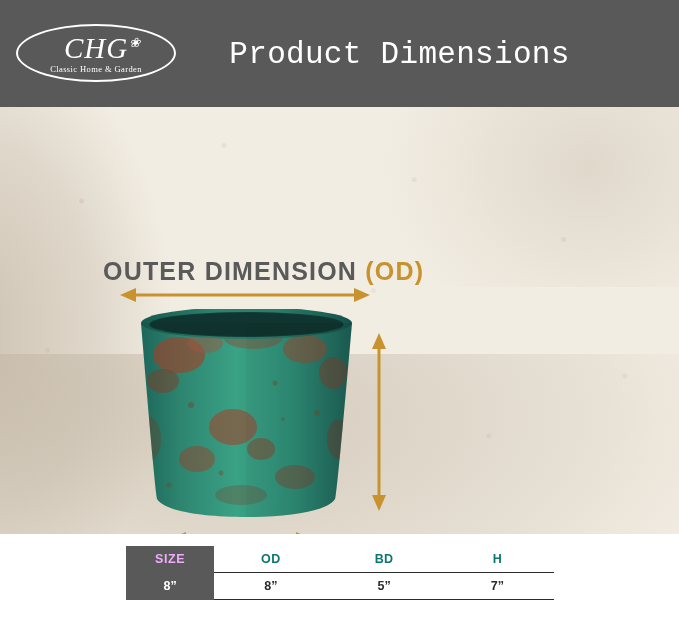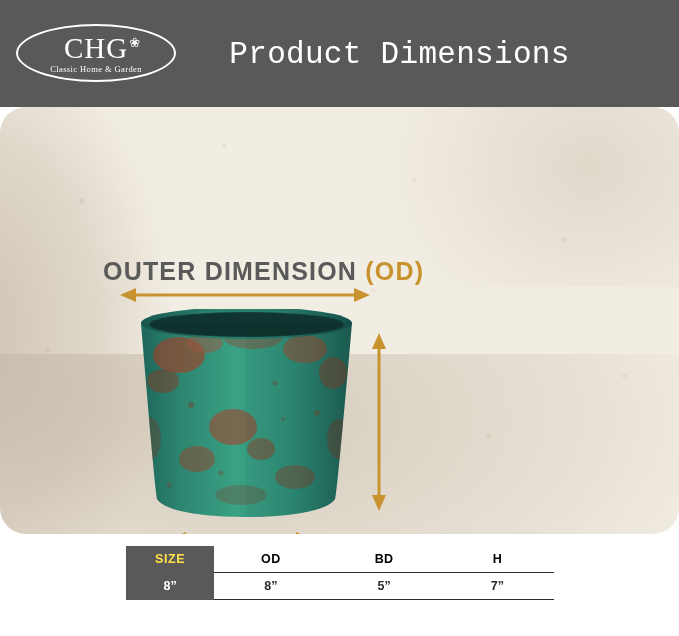--- a/index.html
+++ b/index.html
@@ -51,20 +51,21 @@
     color: #ffffff;
   }
   .logo-main {
     font-family: "Liberation Serif", serif;
     font-size: 29px;
     letter-spacing: 1px;
     line-height: 1;
     font-weight: 400;
     display: inline-block;
     position: relative;
+    font-style: italic;
   }
   .logo-flourish {
     position: absolute;
     right: -13px;
     top: 2px;
     font-size: 13px;
     font-family: "Liberation Serif", serif;
   }
   .logo-sub {
     font-family: "Liberation Serif", serif;
@@ -88,21 +89,20 @@
     box-sizing: border-box;
   }
 
   
   .diagram {
     position: relative;
     width: 679px;
     height: 427px;
     background: #f2ede3;
     overflow: hidden;
-    border-radius: 26px;
   }
   .bg-texture {
     position: absolute;
     inset: 0;
     background:
       radial-gradient(circle at 12% 22%, rgba(196,184,165,0.30) 0 2px, transparent 3px),
       radial-gradient(circle at 33% 9%, rgba(196,184,165,0.25) 0 2px, transparent 3px),
       radial-gradient(circle at 61% 17%, rgba(196,184,165,0.22) 0 2px, transparent 3px),
       radial-gradient(circle at 83% 31%, rgba(196,184,165,0.26) 0 2px, transparent 3px),
       radial-gradient(circle at 7% 57%, rgba(196,184,165,0.24) 0 2px, transparent 3px),
@@ -189,27 +189,27 @@
     font-weight: bold;
     text-align: center;
     height: 26px;
     padding: 0;
   }
   table.dims thead th {
     border-bottom: 1px solid #2b2b2b;
   }
   table.dims th.hdr-size {
     background: #595959;
-    color: #fde047;
+    color: #f0abfc;
     letter-spacing: 0.6px;
     border-bottom: 1px solid #595959;
   }
   table.dims thead th.hdr-plain {
     background: #ffffff;
-    color: #000000;
+    color: #0f766e;
     letter-spacing: 0.4px;
   }
   table.dims tbody td.cell-size {
     background: #595959;
     color: #ffffff;
   }
   table.dims tbody td.cell-plain {
     background: #ffffff;
     color: #2b2b2b;
     border-bottom: 1px solid #2b2b2b;

